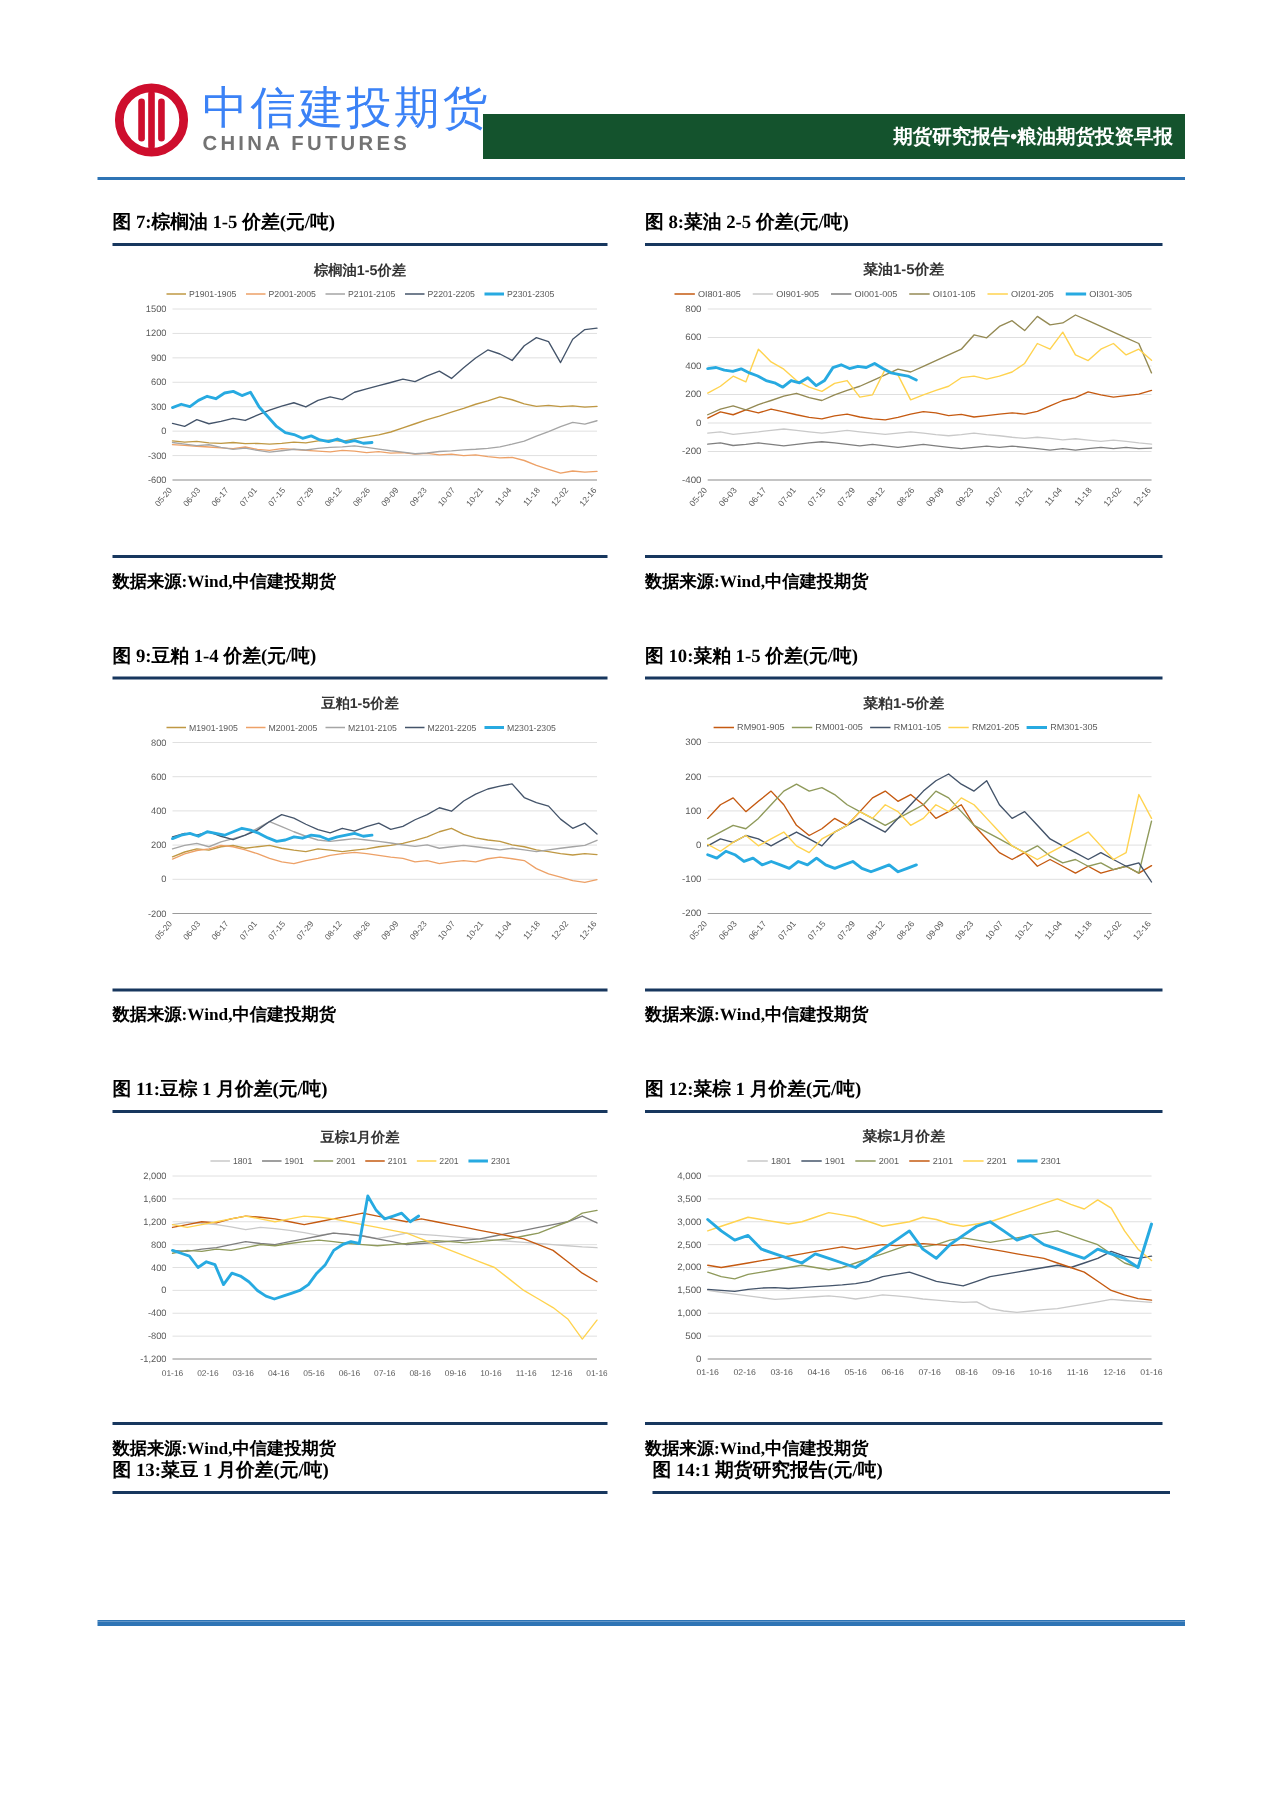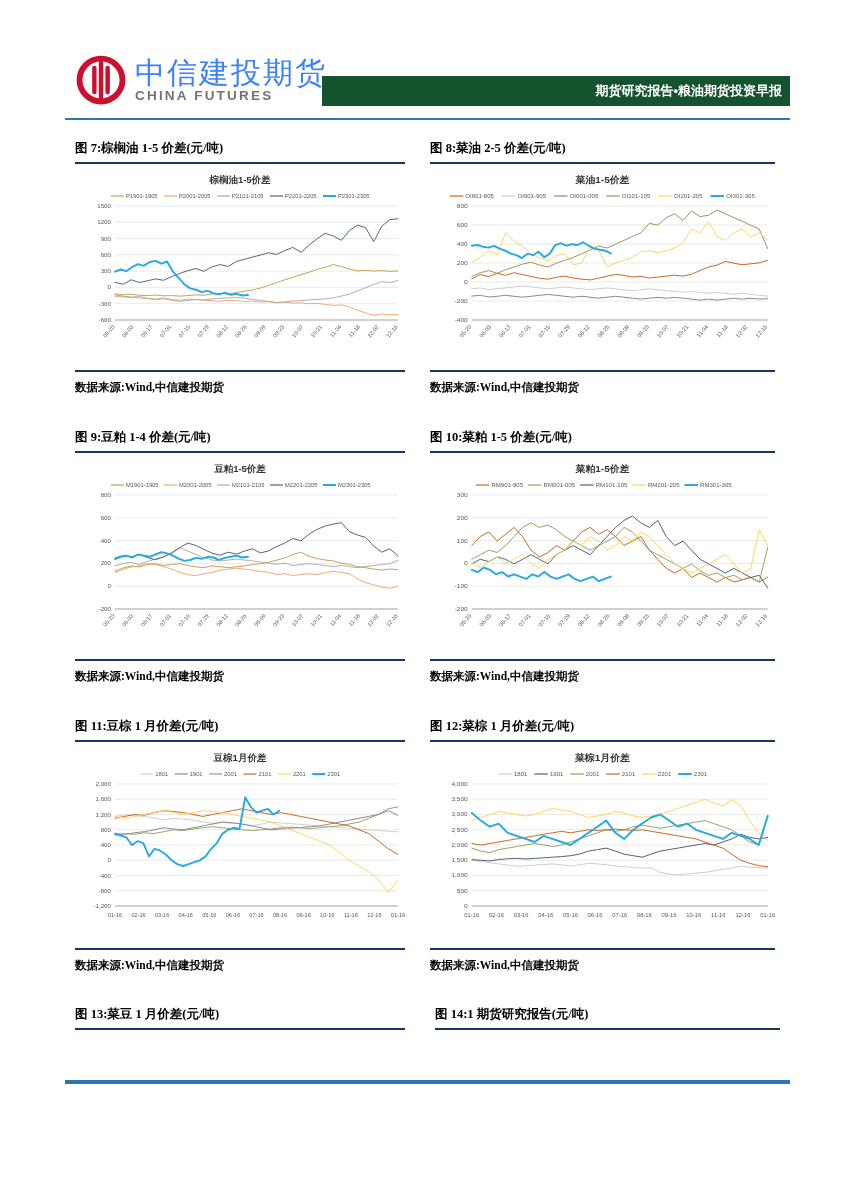--- a/index.html
+++ b/index.html
@@ -19,21 +19,21 @@
            grid-template-columns:330px 345px;column-gap:25px;row-gap:34px;}
   .figure{width:100%;}
   .fig-title{margin:0;font-size:12.5px;font-weight:bold;color:#000;
              padding-bottom:5px;border-bottom:2px solid #17375E;font-family:"Liberation Serif",serif;}
   .fig-chart{margin-top:6px;text-align:center;}
   .fig-chart svg{display:block;width:100%;height:200px;}
   .fig-sep{border-top:2px solid #17375E;margin-top:0px;}
   .fig-source{margin-top:8px;font-family:"Liberation Serif",serif;
               font-weight:bold;font-size:11.5px;color:#000;}
   
-  #pending{position:absolute;left:75px;top:1006px;display:grid;
+  #pending{position:absolute;left:75px;top:972px;display:grid;
            grid-template-columns:330px 345px;column-gap:25px;gap:30px;}
   .pending-title{font-size:12.5px;font-weight:bold;color:#000;padding-bottom:5px;
                  border-bottom:2px solid #17375E;font-family:"Liberation Serif",serif;}
   
   .ftr{position:absolute;left:65px;top:1080px;width:725px;}
   .ftr-top{border-top:1.5px solid #2E74B5;}
   .ftr-row{position:relative;height:22px;display:flex;align-items:center;}
   .ftr-row .disc{font-family:"Liberation Serif",serif;font-weight:bold;font-size:12.5px;color:#000;padding-left:10px;}
   .ftr-row .pg{position:absolute;left:50%;transform:translateX(-50%);font-family:"Liberation Serif",serif;font-size:12px;color:#000;}
   .ftr-bot{border-top:3px solid #2E74B5;}

